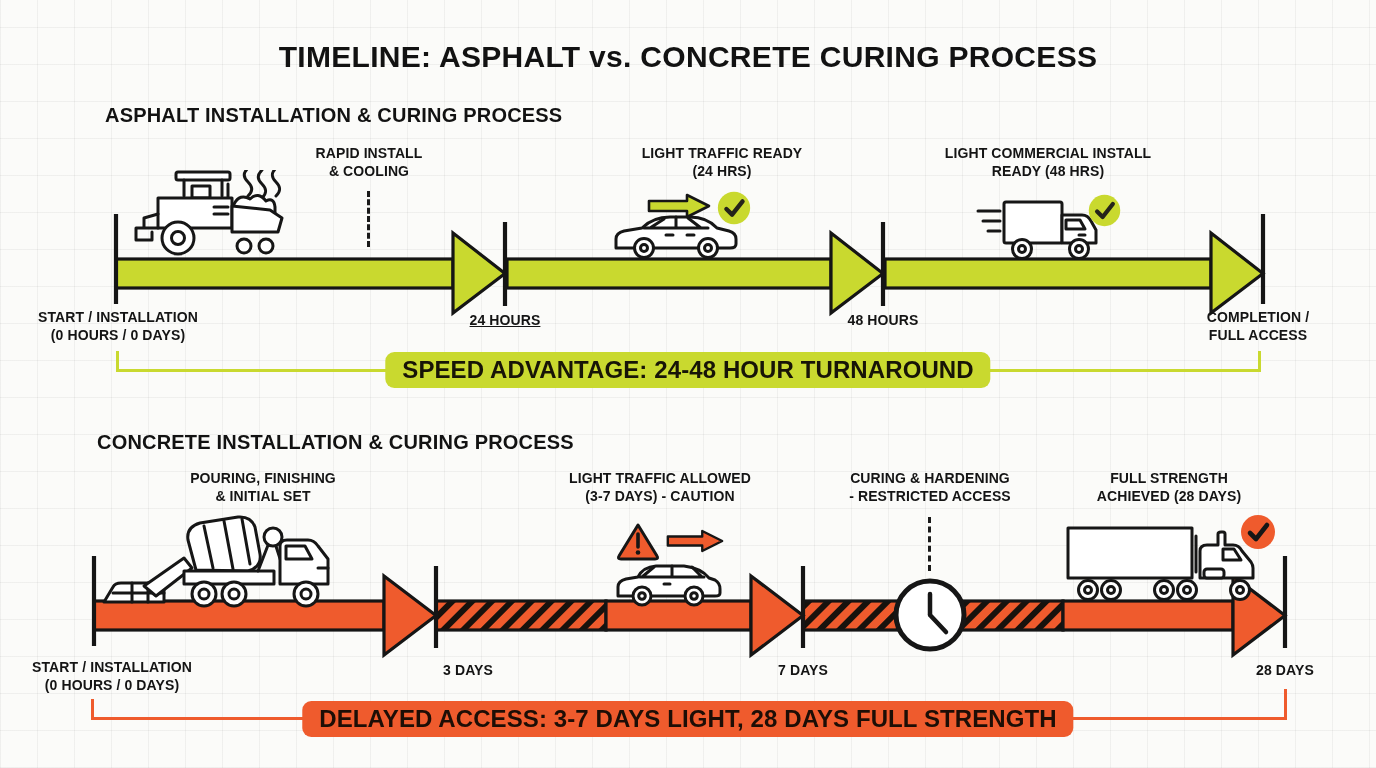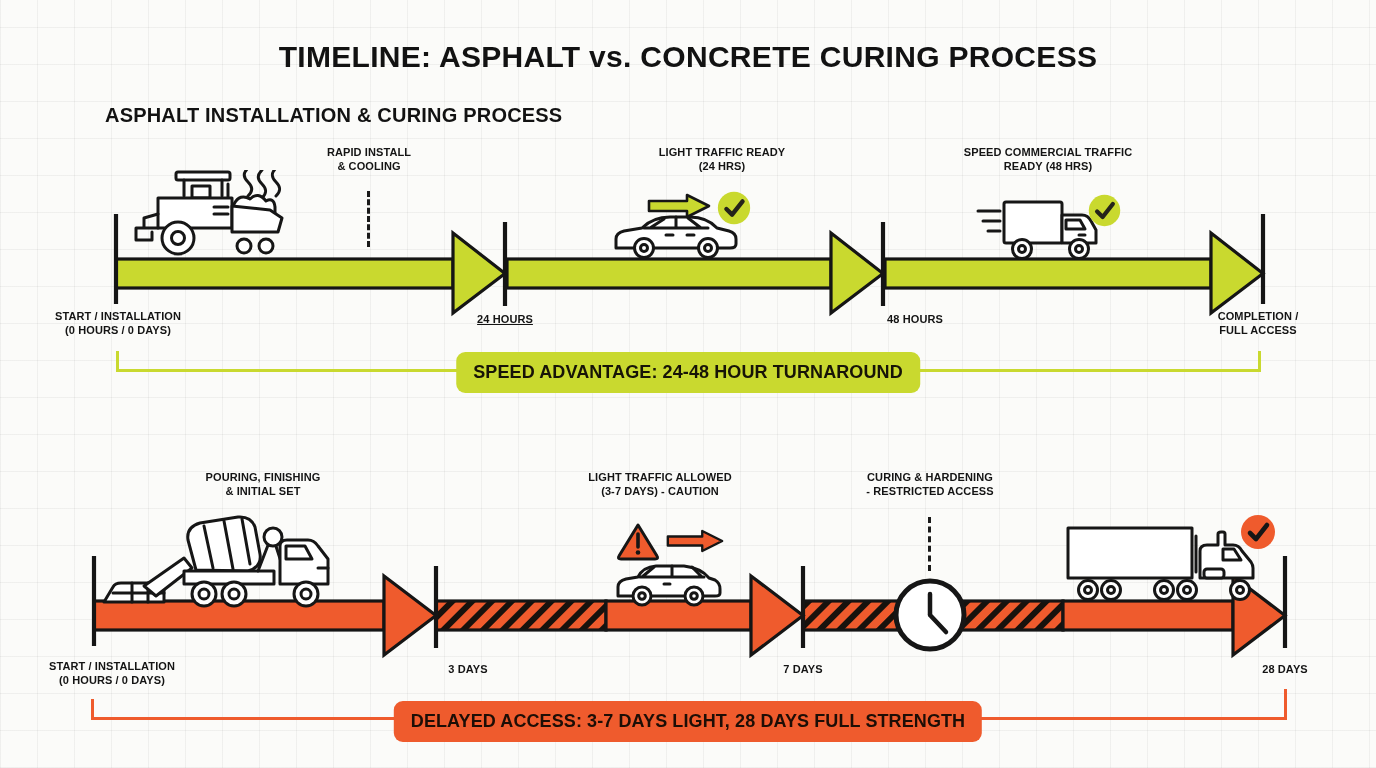--- a/index.html
+++ b/index.html
@@ -20,39 +20,39 @@
   .title{
     position:absolute; left:0; top:40px; width:100%; text-align:center;
     font-size:30px; font-weight:800; letter-spacing:0.3px; color:#121212;
   }
   .section-heading{
     position:absolute; font-size:20px; font-weight:800; letter-spacing:0.2px; color:#121212;
     white-space:nowrap;
   }
   .ms,.ax{
     position:absolute; transform:translateX(-50%); text-align:center;
-    font-weight:700; font-size:11px; line-height:1.28; letter-spacing:0.1px;
+    font-weight:700; font-size:14px; line-height:1.28; letter-spacing:0.1px;
     color:#141414; white-space:nowrap;
   }
   .l1,.l2{display:block;}
   .dotted{
     position:absolute; width:0; border-left:3px dashed #1a1a1a;
   }
   .tl-svg{position:absolute; left:0;}
   .seg-a{fill:var(--asphalt); stroke:#151515; stroke-width:3.2; stroke-linejoin:miter;}
   .seg-c{fill:var(--concrete); stroke:#151515; stroke-width:3.2; stroke-linejoin:miter;}
   .hatch-rect{fill:url(#hatchP); stroke:#151515; stroke-width:3.2;}
   .tick{stroke:#151515; stroke-width:4.2;}
   .ln{fill:none; stroke:#161616; stroke-width:3; stroke-linecap:round; stroke-linejoin:round;}
   .fw{fill:#ffffff; stroke:#161616; stroke-width:3; stroke-linecap:round; stroke-linejoin:round;}
   .icon{position:absolute;}
   .badge{
     position:absolute; left:50%; transform:translateX(-50%);
-    font-weight:800; font-size:18px; letter-spacing:0.1px; white-space:nowrap;
-    padding:10px 17px; border-radius:9px; color:#171407; z-index:3;
+    font-weight:800; font-size:24px; letter-spacing:0.1px; white-space:nowrap;
+    padding:4px 17px; border-radius:9px; color:#171407; z-index:3;
   }
   .badge-asphalt{background:var(--asphalt); top:352px;}
   .badge-concrete{background:var(--concrete); top:701px; color:#1d0e06;}
   .br{position:absolute; z-index:1;}
   .br-a{background:var(--asphalt);}
   .br-c{background:var(--concrete);}
   .chk-a{fill:var(--asphalt);}
   .chk-c{fill:var(--concrete);}
   .chkmark{fill:none; stroke:#24231a; stroke-width:4.6; stroke-linecap:round; stroke-linejoin:round;}
   .blockarrow-a{fill:var(--asphalt); stroke:#161616; stroke-width:2.6; stroke-linejoin:round;}
@@ -70,21 +70,21 @@
 
   <div class="ms" style="left:369px; top:145px;">
     <span class="l1">RAPID INSTALL</span>
     <span class="l2">&amp; COOLING</span>
   </div>
   <div class="ms" style="left:700px; top:145px;margin-left:22px;">
     <span class="l1">LIGHT TRAFFIC READY</span>
     <span class="l2">(24 HRS)</span>
   </div>
   <div class="ms" style="left:1048px; top:145px;">
-    <span class="l1">SPEED COMMERCIAL TRAFFIC</span>
+    <span class="l1">LIGHT COMMERCIAL INSTALL</span>
     <span class="l2">READY (48 HRS)</span>
   </div>
 
   <div class="dotted" style="left:367px; top:191px; height:56px;"></div>
 
   <svg class="tl-svg" style="top:200px;" width="1376" height="120" viewBox="0 200 1376 120">
     <rect class="seg-a" x="116" y="259" width="337" height="29"></rect>
     <polygon class="seg-a" points="453,233 505,273.5 453,313"></polygon>
     <rect class="seg-a" x="507" y="259" width="324" height="29"></rect>
     <polygon class="seg-a" points="831,233 883,273.5 831,313"></polygon>
@@ -147,45 +147,50 @@
     <path class="chkmark" d="M12 21 L18 27 L29 13"></path>
   </svg>
 
   <div class="ax" style="left:118px; top:309px;">
     <span class="l1">START / INSTALLATION</span>
     <span class="l2">(0 HOURS / 0 DAYS)</span>
   </div>
   <div class="ax" style="left:505px; top:312px;text-decoration:underline;">
     <span class="l1">24 HOURS</span>
   </div>
-  <div class="ax" style="left:883px; top:312px;margin-left:32px;">
+  <div class="ax" style="left:883px; top:312px;">
     <span class="l1">48 HOURS</span>
   </div>
   <div class="ax" style="left:1258px; top:309px;">
     <span class="l1">COMPLETION /</span>
     <span class="l2">FULL ACCESS</span>
   </div>
 
   <div class="br br-a" style="left:116px; top:351px; width:2.6px; height:20px;"></div>
   <div class="br br-a" style="left:116px; top:369px; width:1145px; height:2.6px;"></div>
   <div class="br br-a" style="left:1258px; top:351px; width:2.6px; height:20px;"></div>
   <div class="badge badge-asphalt">SPEED ADVANTAGE: 24-48 HOUR TURNAROUND</div>
 
+  <div class="section-heading" style="left:97px; top:431px;">CONCRETE INSTALLATION &amp; CURING PROCESS</div>
 
   <div class="ms" style="left:263px; top:470px;">
     <span class="l1">POURING, FINISHING</span>
     <span class="l2">&amp; INITIAL SET</span>
   </div>
   <div class="ms" style="left:660px; top:470px;">
     <span class="l1">LIGHT TRAFFIC ALLOWED</span>
     <span class="l2">(3-7 DAYS) - CAUTION</span>
   </div>
   <div class="ms" style="left:930px; top:470px;">
     <span class="l1">CURING &amp; HARDENING</span>
     <span class="l2">- RESTRICTED ACCESS</span>
+  </div>
+  <div class="ms" style="left:1169px; top:470px;">
+    <span class="l1">FULL STRENGTH</span>
+    <span class="l2">ACHIEVED (28 DAYS)</span>
   </div>
 
   <div class="dotted" style="left:928px; top:517px; height:54px;"></div>
 
   <svg class="tl-svg" style="top:548px;" width="1376" height="130" viewBox="0 548 1376 130">
     <defs>
       <pattern id="hatchP" width="14" height="14" patternUnits="userSpaceOnUse" patternTransform="rotate(45)">
         <rect width="14" height="14" style="fill:var(--concrete)"></rect>
         <rect width="6" height="14" style="fill:#18120d"></rect>
       </pattern>

